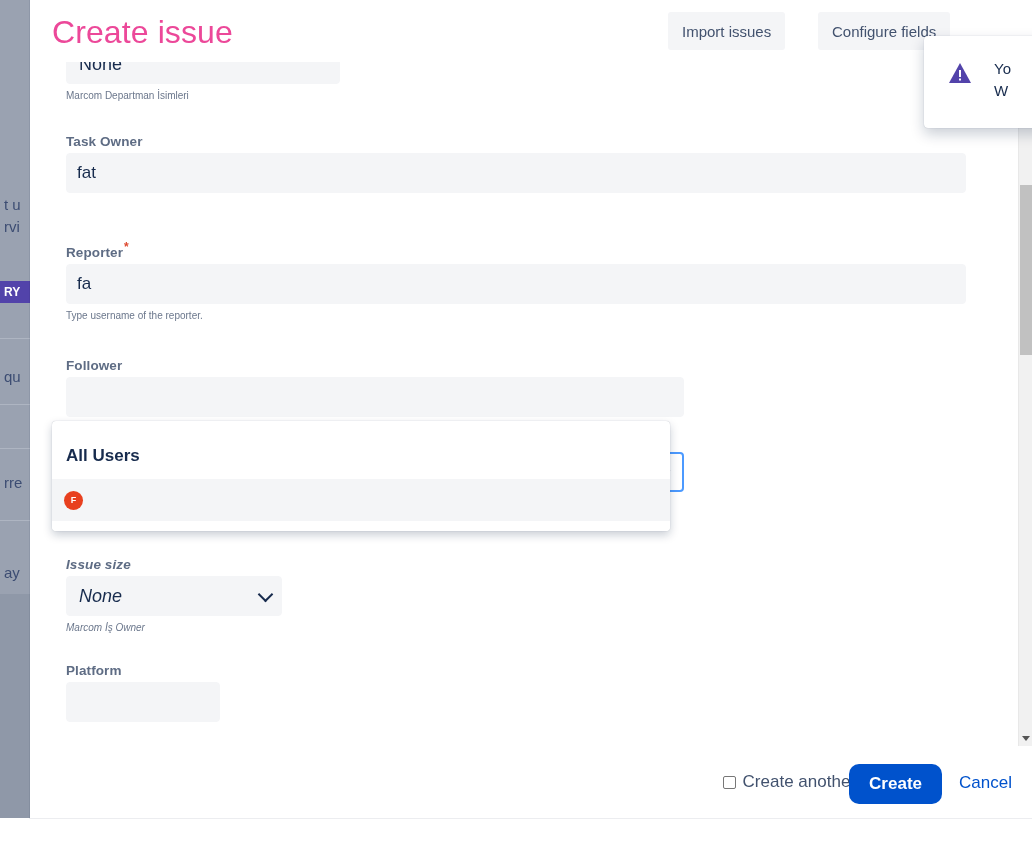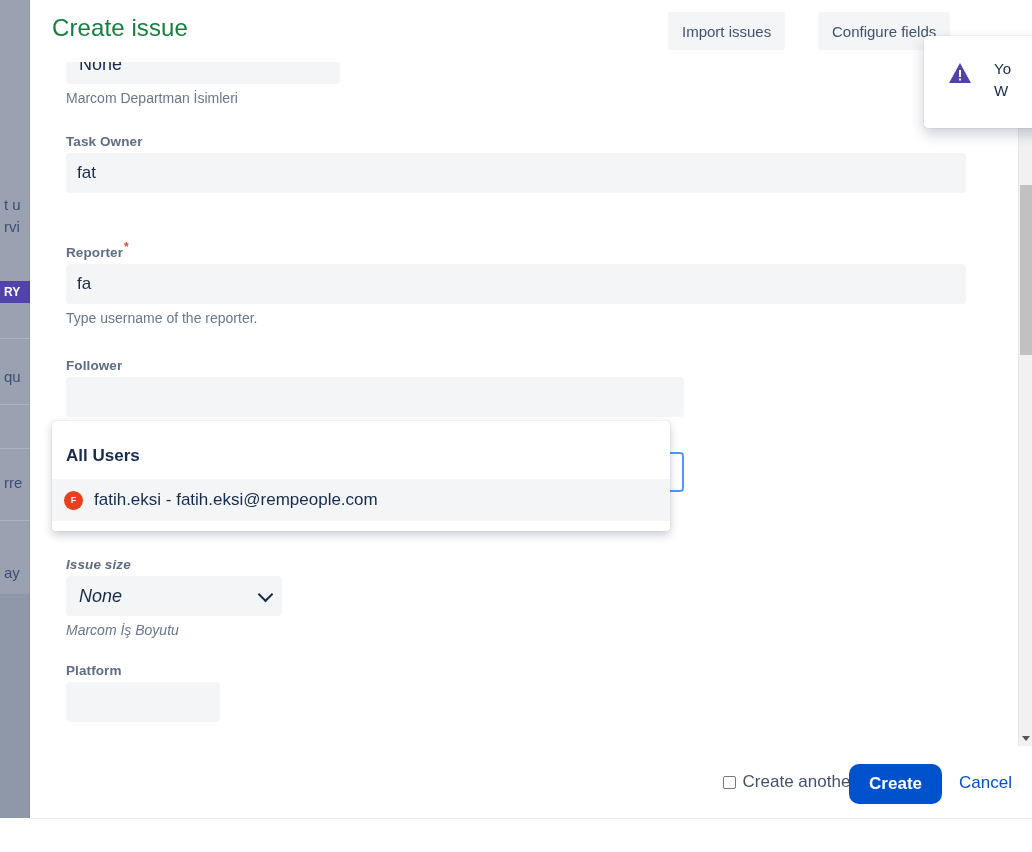--- a/index.html
+++ b/index.html
@@ -46,21 +46,21 @@
     background: #ffffff;
     box-shadow: 0 0 0 1px rgba(9,30,66,.08);
   }
 
   .modal-header {
     position: absolute; left: 0; top: 0; width: 1002px; height: 62px;
     background: #ffffff;
   }
   .modal-title {
     position: absolute; left: 22px; top: 14px;
-    font-size: 24px; color: #15803d; font-weight: 400; letter-spacing: .1px;
+    font-size: 32px; color: #ec4899; font-weight: 400; letter-spacing: .1px;
   }
   .hdr-btn {
     position: absolute; top: 12px; height: 38px;
     background: #f4f5f7; border: none; border-radius: 3px;
     color: #42526e; font-size: 15px; font-family: "Liberation Sans", sans-serif;
     padding: 0 14px; cursor: pointer; white-space: nowrap;
   }
   #btn-import { left: 638px; }
   #btn-configure { left: 788px; }
 
@@ -70,21 +70,21 @@
     overflow: hidden; background: #ffffff; padding-left: 14px;
   }
   .form-inner { position: relative; width: 986px; height: 760px; }
 
   .field { position: absolute; left: 22px; }
   .flabel {
     font-size: 13.5px; color: #5e6c84; font-weight: 700; margin-bottom: 4px;
     display: block; letter-spacing: .1px;
   }
   .req { color: #de492f; font-size: 12px; vertical-align: super; margin-left: 1px; }
-  .fhint { font-size: 14px; color: #6b778c; margin-top: 6px; display: block; }
+  .fhint { font-size: 10px; color: #6b778c; margin-top: 6px; display: block; }
 
   .inp {
     display: block; height: 40px; background: #f4f5f7;
     border: 1px solid #f4f5f7; border-radius: 4px;
     padding: 0 10px; font-size: 17px; color: #172b4d;
     font-family: "Liberation Sans", sans-serif; line-height: 38px;
     outline: none;
   }
   .sel {
     display: block; height: 40px; background: #f4f5f7;
@@ -264,21 +264,21 @@
             <span class="chev"></span>
           </div>
         </div>
 
         <div class="field" id="f-issuesize">
           <label class="flabel">Issue size</label>
           <div class="sel" style="width:216px">
             <span>None</span>
             <span class="chev"></span>
           </div>
-          <span class="fhint">Marcom İş Boyutu</span>
+          <span class="fhint">Marcom İş Owner</span>
         </div>
 
         <div class="field" id="f-platform">
           <label class="flabel">Platform</label>
           <input class="inp" style="width: 154px;" value="">
         </div>
 
       </div>
     </div>
 
@@ -286,21 +286,20 @@
       <div class="sthumb"></div>
       <div class="sarrow">
           <i></i>
         </div>
     </div>
 
     <div class="dropdown">
       <div class="dd-head">All Users</div>
       <div class="dd-item">
         <span class="avatar">F</span>
-        <span>fatih.eksi - fatih.eksi@rempeople.com</span>
       </div>
       <div class="dd-sep"></div>
     </div>
 
     <div class="modal-footer">
       <div class="chkwrap">
         <span class="chkbox"></span>
         <span class="chklabel">Create another</span>
       </div>
       <button class="btn-create">Create</button>

